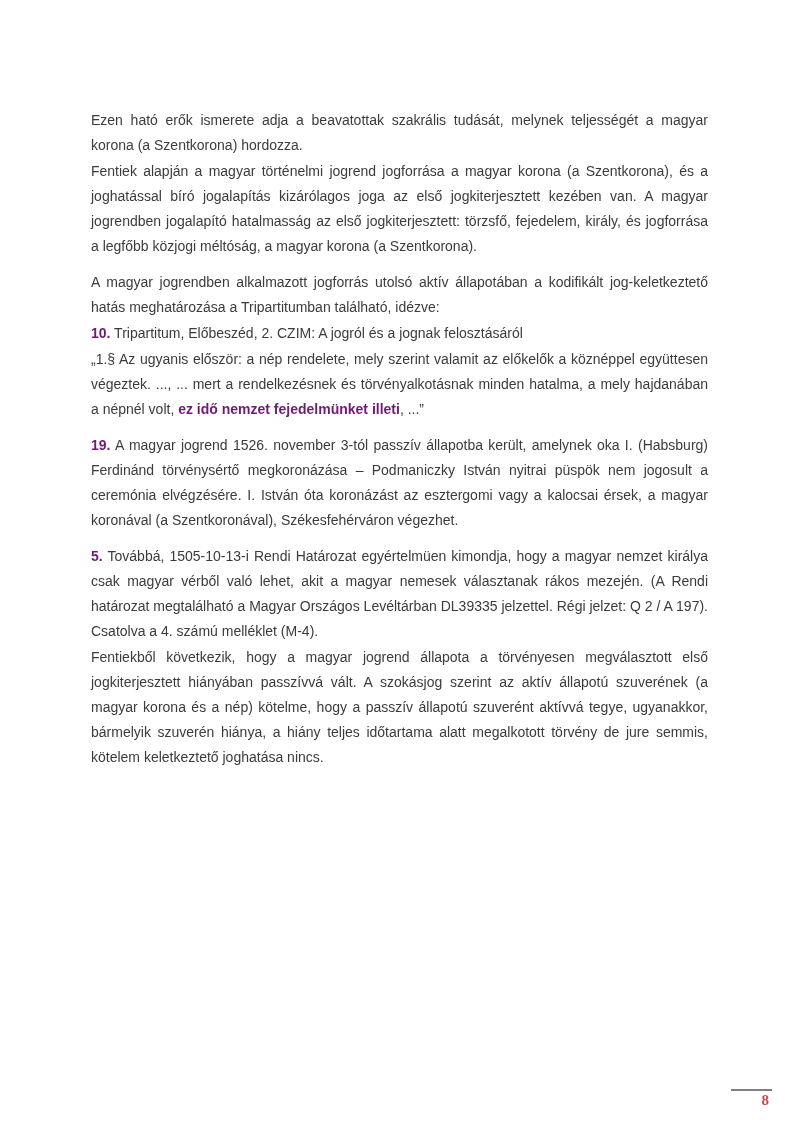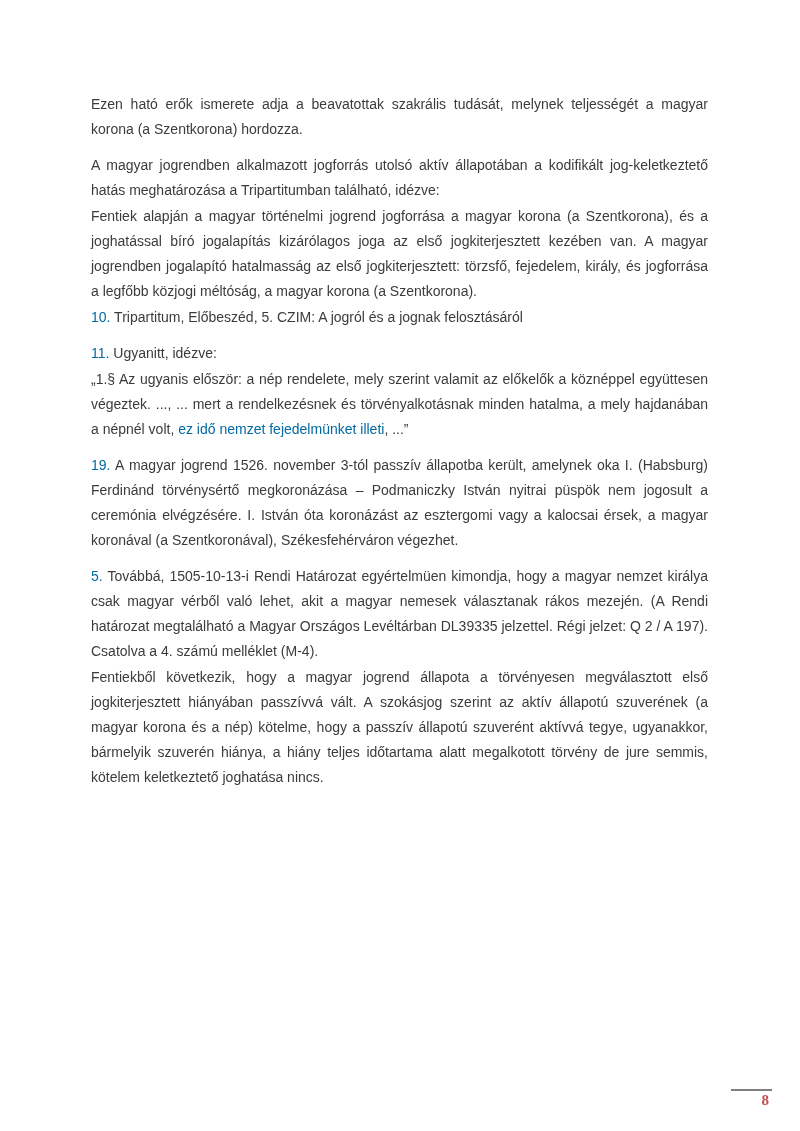--- a/index.html
+++ b/index.html
@@ -10,36 +10,36 @@
   body {
     position: relative;
     width: 800px;
     height: 1131px;
     overflow: hidden;
     font-family: "Liberation Sans", sans-serif;
   }
   .content {
     position: absolute;
     left: 91px;
-    top: 92px;
+    top: 108px;
     width: 617px;
     color: #3b3b3b;
     font-size: 14px;
     line-height: 25px;
     text-align: justify;
   }
   .para {
     margin: 0 0 1px 0;
   }
   .para.gap {
     margin-top: 11px;
   }
   .para b {
-    font-weight: normal;
-    color: #0369a1;
+    font-weight: bold;
+    color: #701a75;
   }
   .footer {
     position: absolute;
     top: 1089px;
     right: 28px;
     width: 41px;
   }
   .footer-rule {
     width: 41px;
     height: 0;
@@ -56,28 +56,27 @@
     color: #c0504d;
   }
 </style>
 </head>
 <body>
 
 <div class="content">
 
   <p class="para"><span>Ezen ható erők ismerete adja a beavatottak szakrális tudását, melynek teljességét a magyar korona (a Szentkorona) hordozza.</span></p>
 
+  <p class="para"><span>Fentiek alapján a magyar történelmi jogrend jogforrása a magyar korona (a Szentkorona), és a joghatással bíró jogalapítás kizárólagos joga az első jogkiterjesztett kezében van. A magyar jogrendben jogalapító hatalmasság az első jogkiterjesztett: törzsfő, fejedelem, király, és jogforrása a legfőbb közjogi méltóság, a magyar korona (a Szentkorona).</span></p>
+
   <p class="para gap"><span>A magyar jogrendben alkalmazott jogforrás utolsó aktív állapotában a kodifikált jog-keletkeztető hatás meghatározása a Tripartitumban található, idézve:</span></p>
 
-  <p class="para"><span>Fentiek alapján a magyar történelmi jogrend jogforrása a magyar korona (a Szentkorona), és a joghatással bíró jogalapítás kizárólagos joga az első jogkiterjesztett kezében van. A magyar jogrendben jogalapító hatalmasság az első jogkiterjesztett: törzsfő, fejedelem, király, és jogforrása a legfőbb közjogi méltóság, a magyar korona (a Szentkorona).</span></p>
-
-  <p class="para"><b>10.</b><span> Tripartitum, Előbeszéd, 5. CZIM: A jogról és a jognak felosztásáról</span></p>
+  <p class="para"><b>10.</b><span> Tripartitum, Előbeszéd, 2. CZIM: A jogról és a jognak felosztásáról</span></p>
 
 
-  <p class="para gap"><b>11.</b><span> Ugyanitt, idézve:</span></p>
 
 
   <p class="para"><span>„1.§ Az ugyanis először: a nép rendelete, mely szerint valamit az előkelők a köznéppel együttesen végeztek. ..., ... mert a rendelkezésnek és törvényalkotásnak minden hatalma, a mely hajdanában a népnél volt, </span><b>ez idő nemzet fejedelmünket illeti</b><span>, ...”</span></p>
 
 
   <p class="para gap"><b>19.</b><span> A magyar jogrend 1526. november 3-tól passzív állapotba került, amelynek oka I. (Habsburg) Ferdinánd törvénysértő megkoronázása – Podmaniczky István nyitrai püspök nem jogosult a ceremónia elvégzésére. I. István óta koronázást az esztergomi vagy a kalocsai érsek, a magyar koronával (a Szentkoronával), Székesfehérváron végezhet.</span></p>
 
   <p class="para gap"><b>5.</b><span> Továbbá, 1505-10-13-i Rendi Határozat egyértelmüen kimondja, hogy a magyar nemzet királya csak magyar vérből való lehet, akit a magyar nemesek választanak rákos mezején. (A Rendi határozat megtalálható a Magyar Országos Levéltárban DL39335 jelzettel. Régi jelzet: Q 2 / A 197). Csatolva a 4. számú melléklet (M-4).</span></p>
 
   <p class="para"><span>Fentiekből következik, hogy a magyar jogrend állapota a törvényesen megválasztott első jogkiterjesztett hiányában passzívvá vált. A szokásjog szerint az aktív állapotú szuverének (a magyar korona és a nép) kötelme, hogy a passzív állapotú szuverént aktívvá tegye, ugyanakkor, bármelyik szuverén hiánya, a hiány teljes időtartama alatt megalkotott törvény de jure semmis, kötelem keletkeztető joghatása nincs.</span></p>

